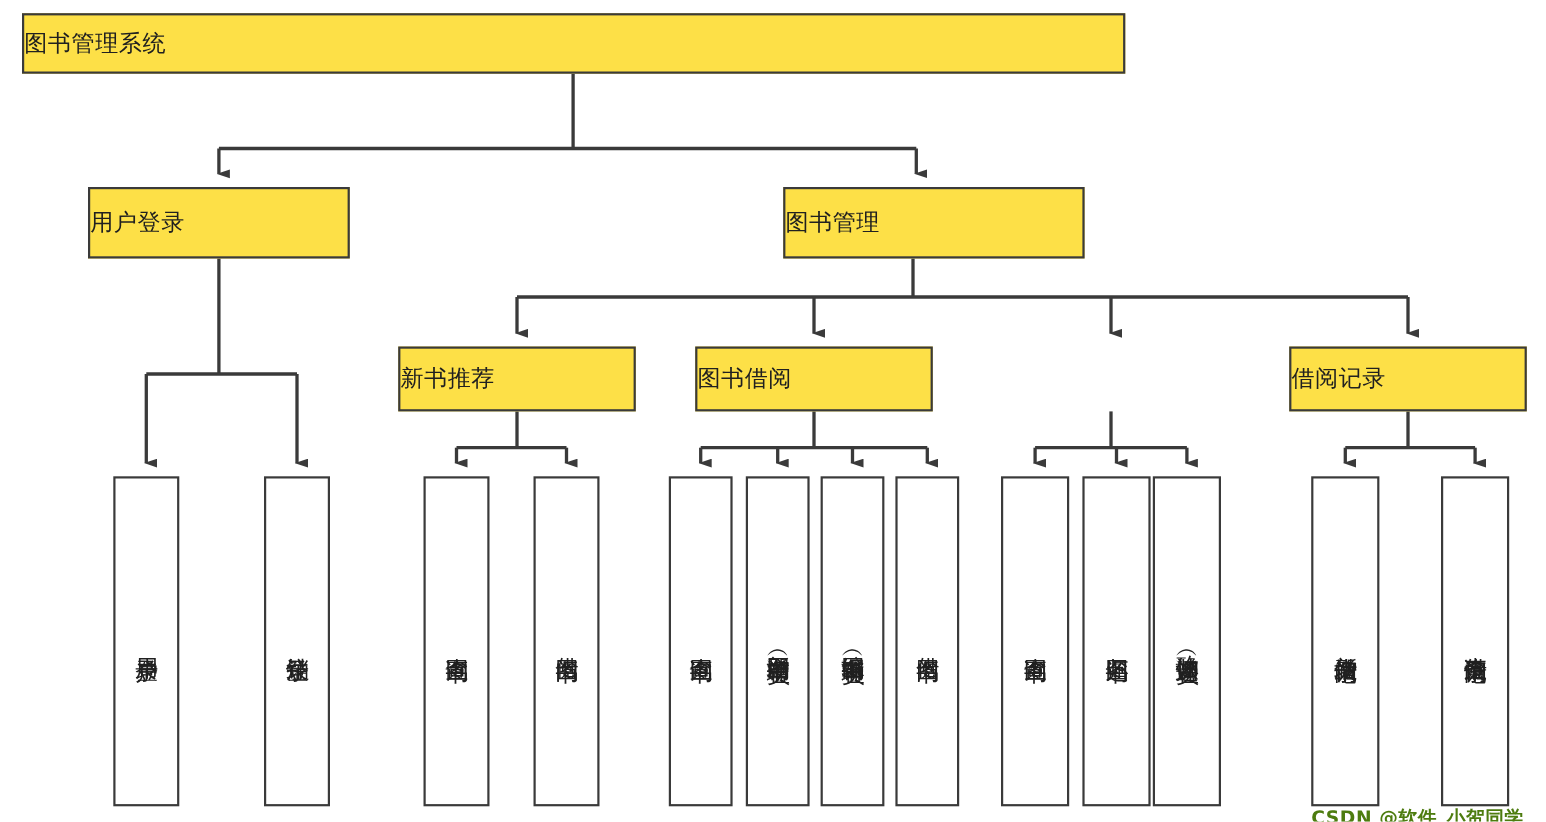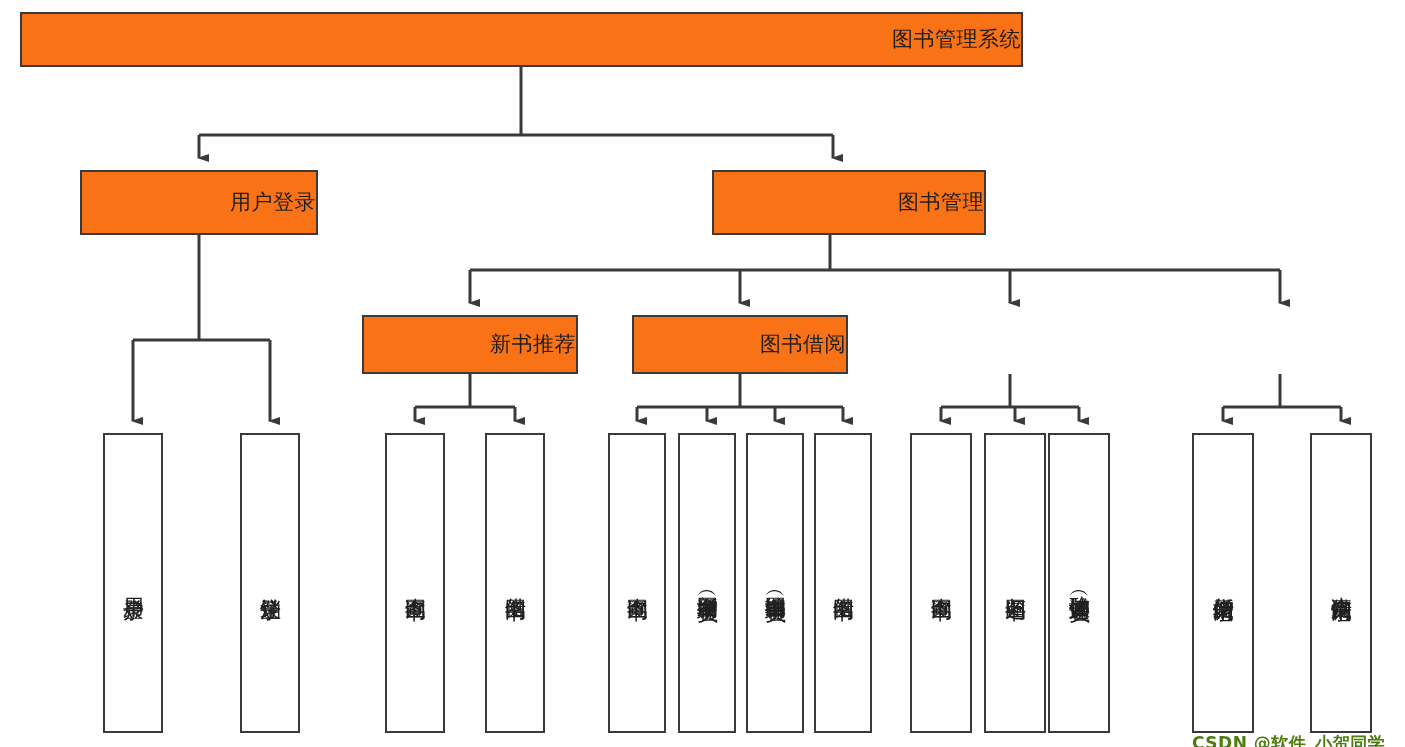--- a/index.html
+++ b/index.html
@@ -20,25 +20,25 @@
   #tree-svg {
     position: absolute;
     left: 0;
     top: 0;
     width: 1405px;
     height: 747px;
   }
   .node-box {
     position: absolute;
     box-sizing: border-box;
-    background: #f97316;
+    background: #fde047;
     border: 2px solid #3a3a3a;
     display: flex;
     align-items: center;
-    justify-content: flex-end;
+    justify-content: flex-start;
     color: #1b1b1b;
   }
   .node-label {
     font-size: 21px;
     line-height: 1.1;
     letter-spacing: 0.5px;
     white-space: nowrap;
     color: #202020;
   }
   .leaf-box {
@@ -134,20 +134,23 @@
   <div class="node-box" id="box-l2-1" style="left: 712px; top: 170px; width: 274px; height: 65px;">
     <span class="node-label">图书管理</span>
   </div>
 
   <div class="node-box" id="box-l3-0" style="left: 362px; top: 315px; width: 216px; height: 59px;">
     <span class="node-label">新书推荐</span>
   </div>
   <div class="node-box" id="box-l3-1" style="left: 632px; top: 315px; width: 216px; height: 59px;">
     <span class="node-label">图书借阅</span>
   </div>
+  <div class="node-box" id="box-l3-3" style="left: 1172px; top: 315px; width: 216px; height: 59px;">
+    <span class="node-label">借阅记录</span>
+  </div>
 
   <div class="leaf-box" id="box-leaf-0" style="left: 103px; top: 433px; width: 60px; height: 300px;">
     <span class="leaf-label">用户登录</span>
   </div>
   <div class="leaf-box" id="box-leaf-1" style="left: 240px; top: 433px; width: 60px; height: 300px;">
     <span class="leaf-label">注销登录</span>
   </div>
   <div class="leaf-box" id="box-leaf-2" style="left: 385px; top: 433px; width: 60px; height: 300px;">
     <span class="leaf-label">查询图书</span>
   </div>

